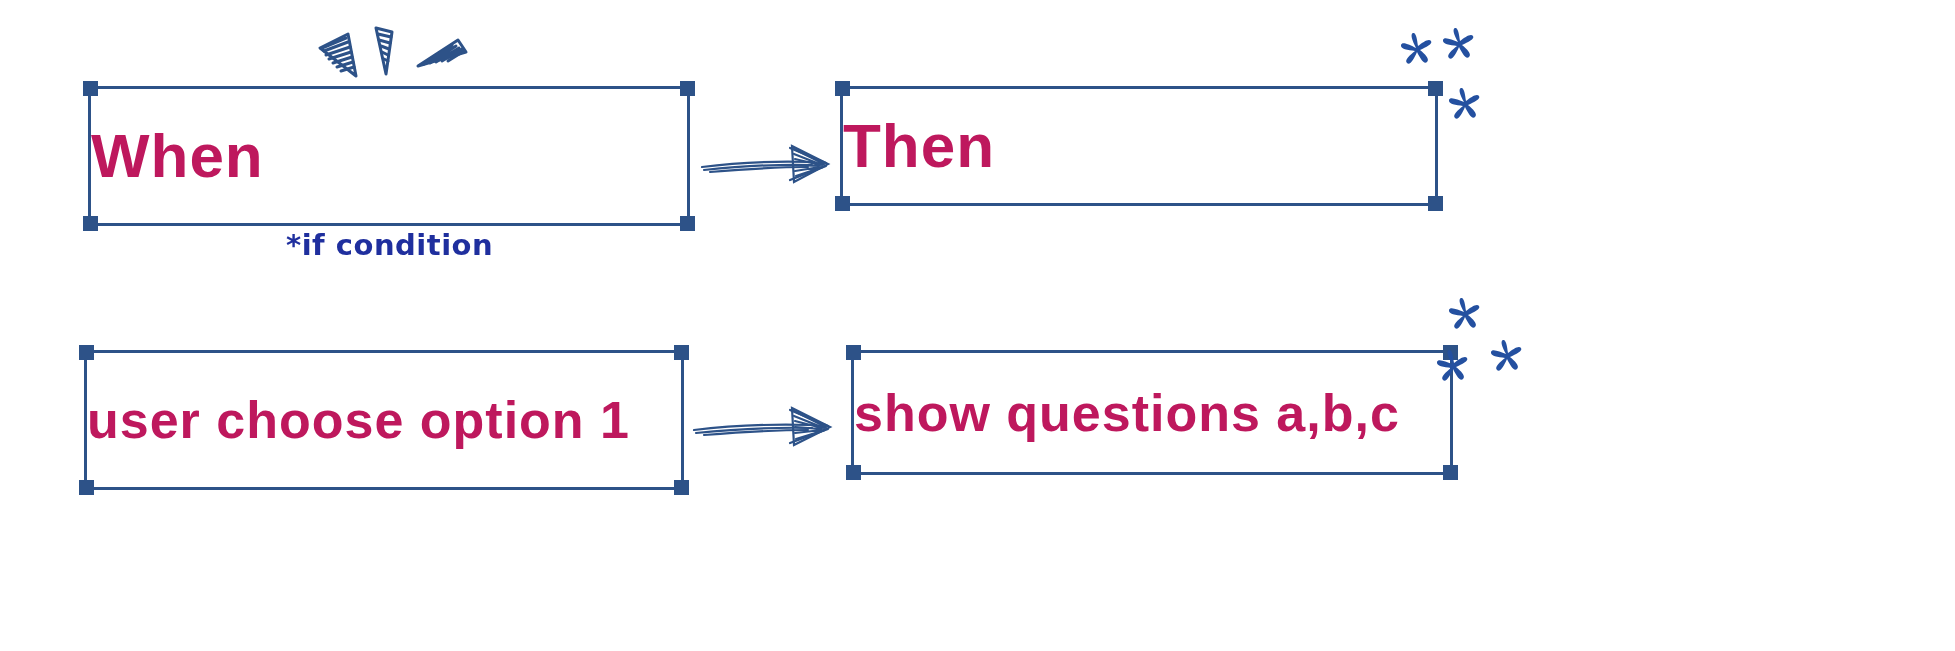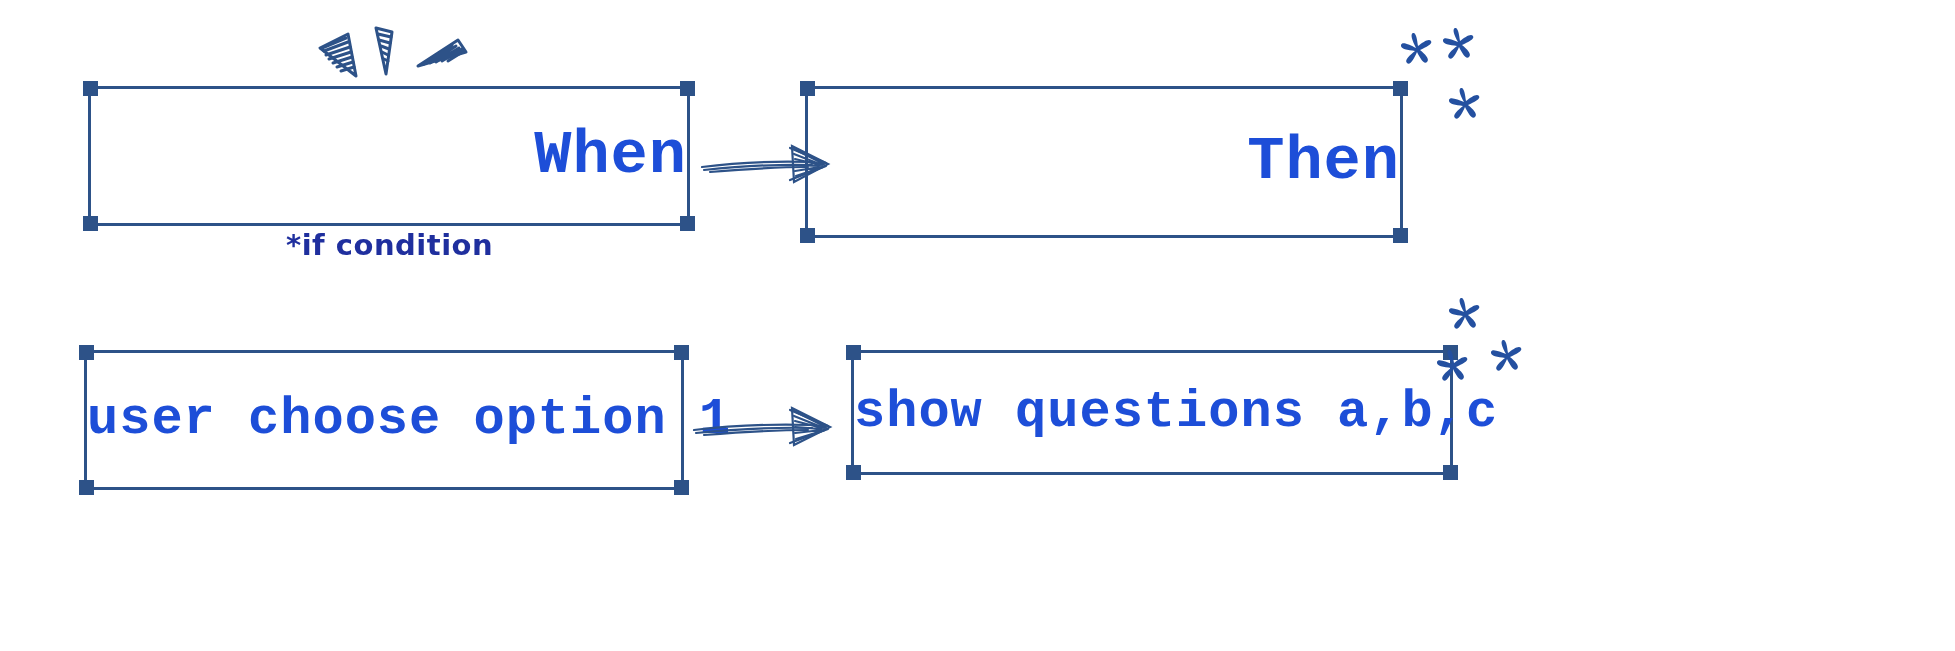--- a/index.html
+++ b/index.html
@@ -25,31 +25,31 @@
   .wb-box {
     position: absolute;
     border: 3px solid #2d5288;
     background: transparent;
   }
   .wb-box .wb-label {
     position: absolute;
     left: 0; right: 0;
     top: 50%;
     transform: translateY(-50%);
-    text-align: right;
-    color: #1d4ed8;
-    font-family: Liberation Mono, monospace;
+    text-align: left;
+    color: #be185d;
+    font-family: Liberation Sans, sans-serif;
     font-weight: 600;
     letter-spacing: 1px;
     white-space: nowrap;
     line-height: 1;
   }
 
   #box-when   { left: 88px;   top: 86px;  width: 602px; height: 140px; }
-  #box-then   { left: 805px;  top: 86px;  width: 598px; height: 152px; }
+  #box-then   { left: 840px;  top: 86px;  width: 598px; height: 120px; }
   #box-cond2  { left: 84px;   top: 350px; width: 600px; height: 140px; }
   #box-act2   { left: 851px;  top: 350px; width: 602px; height: 125px; }
 
   #box-when  .wb-label { font-size: 62px; }
   #box-then  .wb-label { font-size: 62px; }
   #box-cond2 .wb-label { font-size: 52px; }
   #box-act2  .wb-label { font-size: 52px; }
 
   
   .handle {

